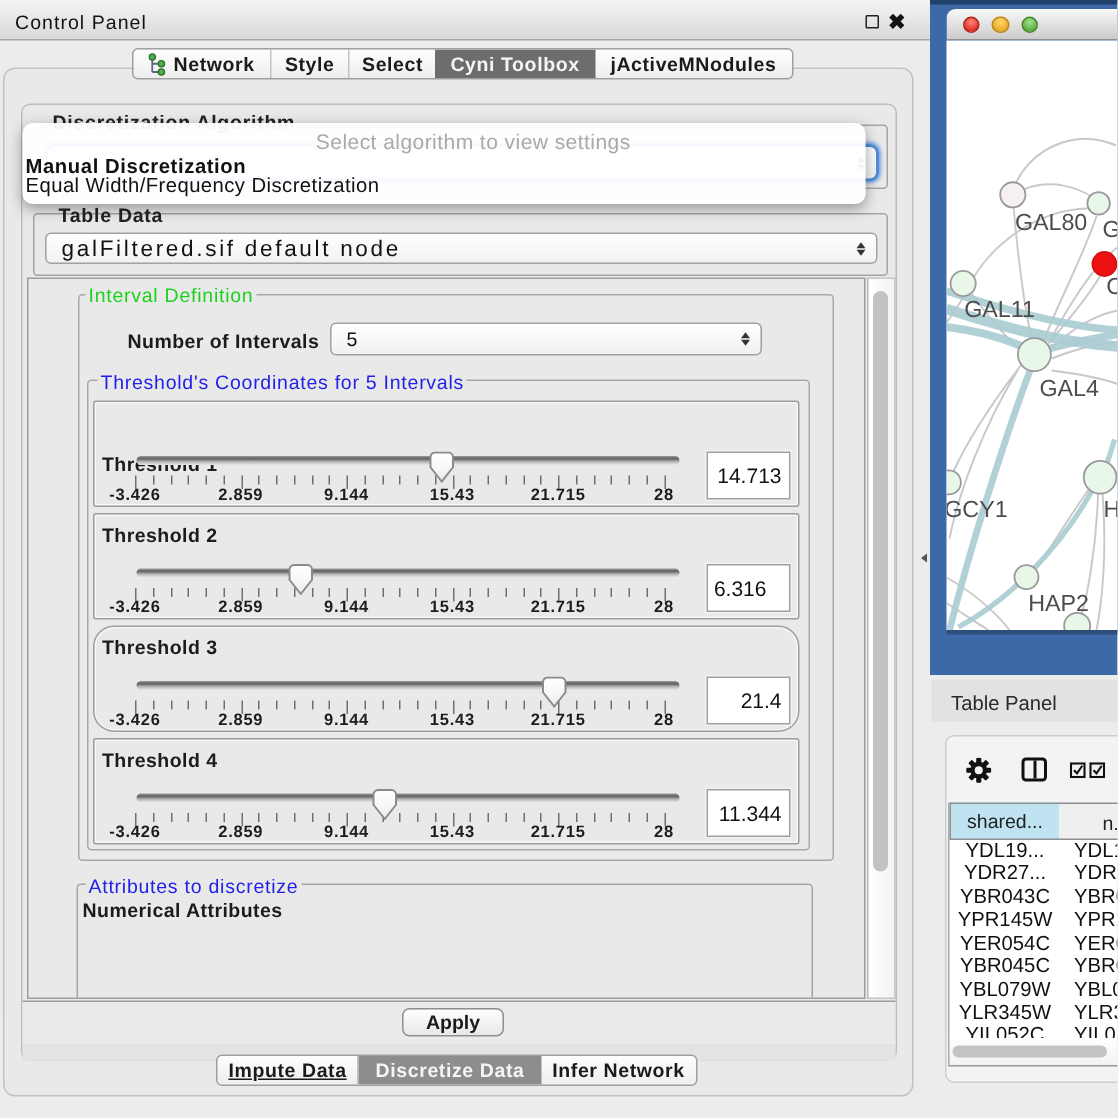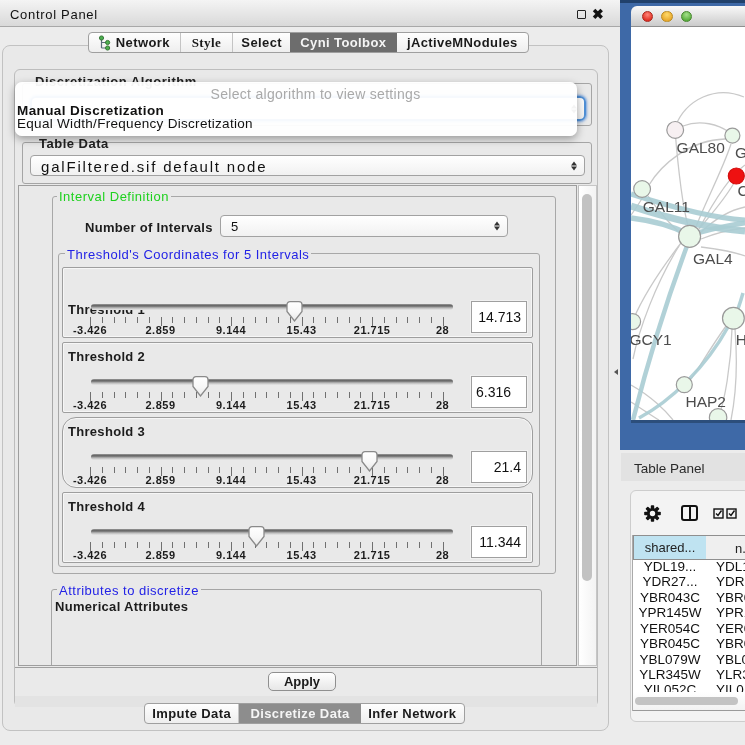--- a/index.html
+++ b/index.html
@@ -20,21 +20,21 @@
 <div class="a" style="left:577px;top:10px;width:9px;height:9px;border:1.6px solid #222;border-radius:1px;"></div>
 <div class="a" style="left:592px;top:6px;font-size:14px;font-weight:bold;color:#111;">✖</div>
 <div class="a" style="left:2px;top:45px;width:607px;height:686px;background:#e9e9e9;border:1px solid #c2c2c2;border-radius:8px;"></div>
 <div class="a" style="left:88px;top:32px;width:441px;height:21px;background:linear-gradient(#fefefe,#eeeeee);border:1px solid #9f9f9f;border-radius:4px;display:flex;overflow:hidden;font-size:13px;font-weight:600;color:#1a1a1a;letter-spacing:0.4px;">
 <div style="width:92px;display:flex;align-items:center;justify-content:center;border-right:1px solid #c4c4c4;"><svg width="13" height="16" viewBox="0 0 13 16" style="margin-right:4px;">
         <path d="M2.5 3 L2.5 13 M2.5 7.5 L8 7.5 M2.5 13 L8 13" stroke="#5a6b7a" stroke-width="1.2" fill="none"></path>
         <circle cx="2.5" cy="3" r="2.1" fill="#4caf50" stroke="#2c6e2c" stroke-width="0.9"></circle>
         <circle cx="8.6" cy="7.5" r="2.1" fill="#4caf50" stroke="#2c6e2c" stroke-width="0.9"></circle>
         <circle cx="8.6" cy="13" r="2.1" fill="#4caf50" stroke="#2c6e2c" stroke-width="0.9"></circle>
       </svg>Network</div>
-<div style="width:53px;display:flex;align-items:center;justify-content:center;border-right:1px solid #c4c4c4;font-family:Liberation Serif, serif;">Style</div>
+<div style="width:53px;display:flex;align-items:center;justify-content:center;border-right:1px solid #c4c4c4;">Style</div>
 <div style="width:57px;display:flex;align-items:center;justify-content:center;">Select</div>
 <div style="width:107px;display:flex;align-items:center;justify-content:center;background:#6d6d6d;color:#f5f5f5;">Cyni Toolbox</div>
 <div style="width:132px;display:flex;align-items:center;justify-content:center;">jActiveMNodules</div>
 </div>
 <div class="a" style="left:14px;top:69px;width:584px;height:638px;background:#e9e9e9;border:1px solid #bdbdbd;border-radius:6px;"></div>
 <div class="grp" style="left:22px;top:83px;width:570px;height:43px;"></div>
 <div class="glab" style="left:33px;top:74px;font-weight:bold;color:#222;">Discretization Algorithm</div>
 <div class="combo" style="left:30px;top:96px;width:556px;height:25px;box-shadow:0 0 2.5px 1px rgba(80,140,220,0.75);border:2.5px solid #4f8fd5;border-radius:6px;">
     <span class="arr">
       <i class="up"></i>
@@ -274,21 +274,21 @@
 <div class="grp" style="left:32px;top:403px;width:491px;height:89px;"></div>
 <div class="glab" style="left:38px;top:397px;color:#2222e6;background:#e9e9e9;">Attributes to discretize</div>
 <div class="lbl" style="left:36px;top:413px;font-weight:bold;">Numerical Attributes</div>
 </div>
 <div class="a" style="left:578px;top:185px;width:19px;height:481px;background:linear-gradient(to right,#ffffff,#f3f3f3);border:1px solid #c6c6c6;border-left-color:#bdbdbd;"></div>
 <div class="a" style="left:582px;top:194px;width:10px;height:387px;background:#c2c2c2;border-radius:5px;"></div>
 <div class="a" style="left:15px;top:667px;width:582px;height:29px;background:#eaeaea;border-top:1px solid #9f9f9f;"></div>
 <div class="a" style="left:268px;top:672px;width:68px;height:19px;background:linear-gradient(#ffffff,#e7e7e7);border:1px solid #8f8f8f;border-radius:5px;display:flex;align-items:center;justify-content:center;font-size:13px;font-weight:bold;color:#1a1a1a;">Apply</div>
 <div class="a" style="left:15px;top:696px;width:582px;height:11px;background:#e3e3e3;"></div>
 <div class="a" style="left:144px;top:703px;width:321px;height:21px;background:linear-gradient(#fefefe,#eeeeee);border:1px solid #9f9f9f;border-radius:4px;display:flex;overflow:hidden;font-size:13px;font-weight:600;color:#1a1a1a;letter-spacing:0.4px;">
-<div style="width:95px;display:flex;align-items:center;justify-content:center;border-right:1px solid #c4c4c4;">Impute Data</div>
+<div style="width:95px;display:flex;align-items:center;justify-content:center;border-right:1px solid #c4c4c4;text-decoration:underline;">Impute Data</div>
 <div style="width:122px;display:flex;align-items:center;justify-content:center;background:#8d8d8d;color:#f5f5f5;">Discretize Data</div>
 <div style="width:104px;display:flex;align-items:center;justify-content:center;">Infer Network</div>
 </div>
 <div class="a" style="left:614px;top:369px;width:0;height:0;border-top:3px solid transparent;border-bottom:3px solid transparent;border-right:4.5px solid #555;"></div>
 <div class="a" style="left:620px;top:0;width:125px;height:450px;background:#3e69a7;"></div>
 <div class="a" style="left:620px;top:0;width:125px;height:3px;background:#21416b;"></div>
 <div class="a" style="left:631px;top:6px;width:114px;height:21px;background:linear-gradient(#f9f9f9,#cbcbcb);border-bottom:1px solid #8f8f8f;border-top-left-radius:6px;"></div>
 <div class="a" style="left:641.8px;top:10.8px;width:11.4px;height:11.4px;border-radius:50%;background:radial-gradient(circle at 50% 30%, #ff8579, #e02e22 75%);border:1px solid #a8271e;"></div>
 <div class="a" style="left:661.3px;top:10.8px;width:11.4px;height:11.4px;border-radius:50%;background:radial-gradient(circle at 50% 30%, #ffd96a, #e8a82b 75%);border:1px solid #bb8a1e;"></div>
 <div class="a" style="left:680.8px;top:10.8px;width:11.4px;height:11.4px;border-radius:50%;background:radial-gradient(circle at 50% 30%, #a5e08b, #58ad3c 75%);border:1px solid #47862f;"></div>

